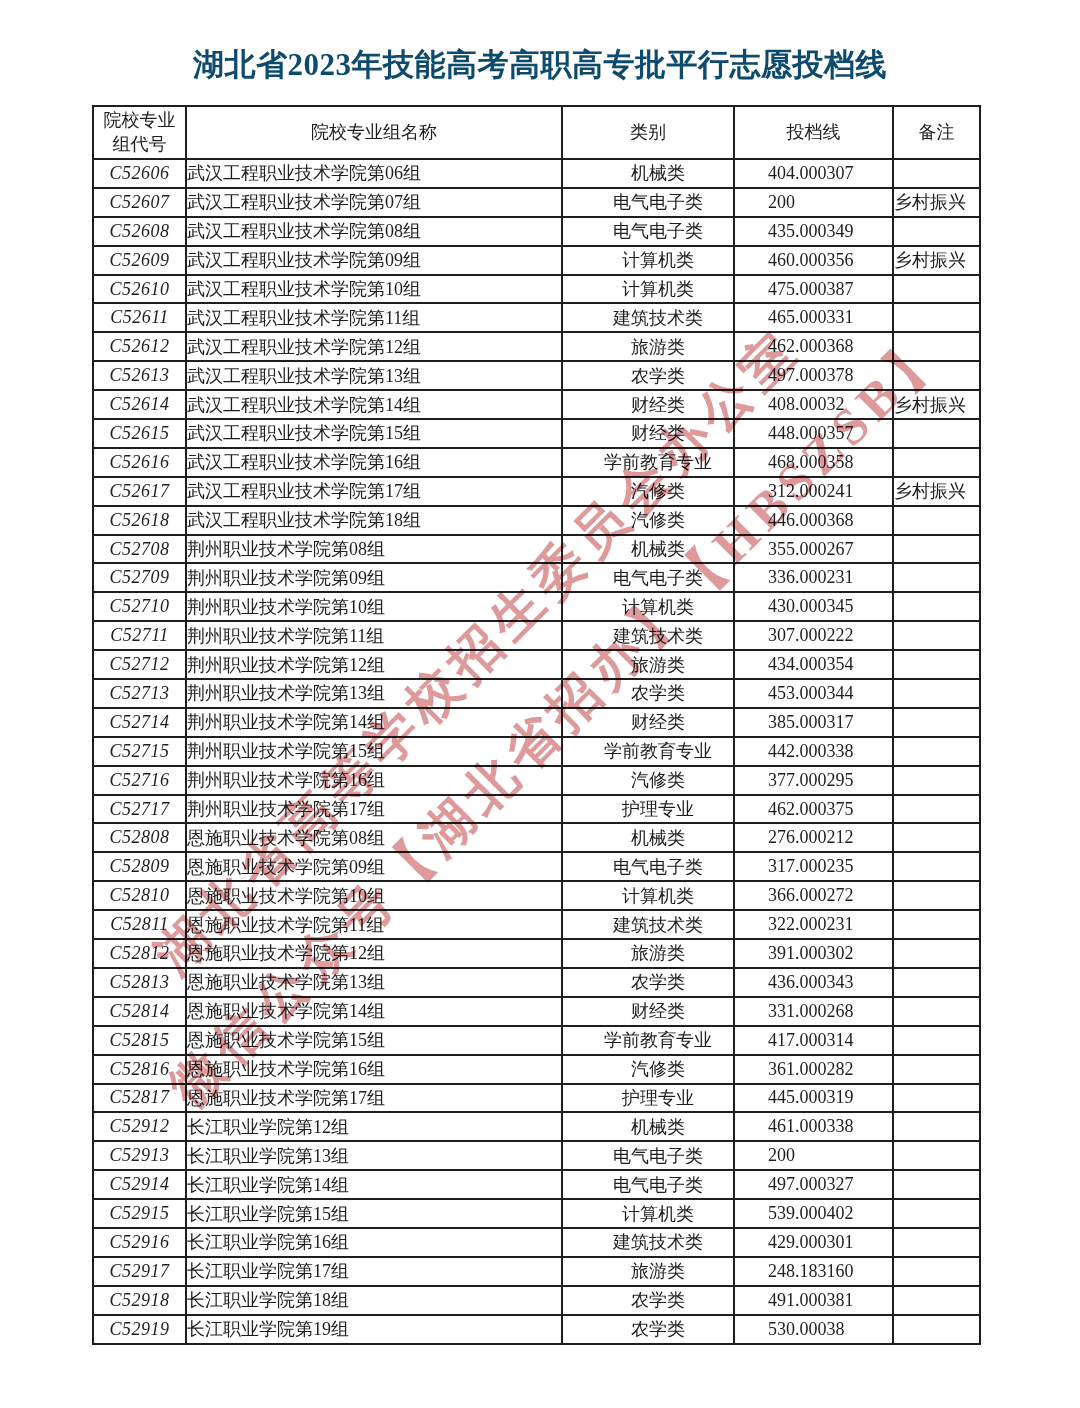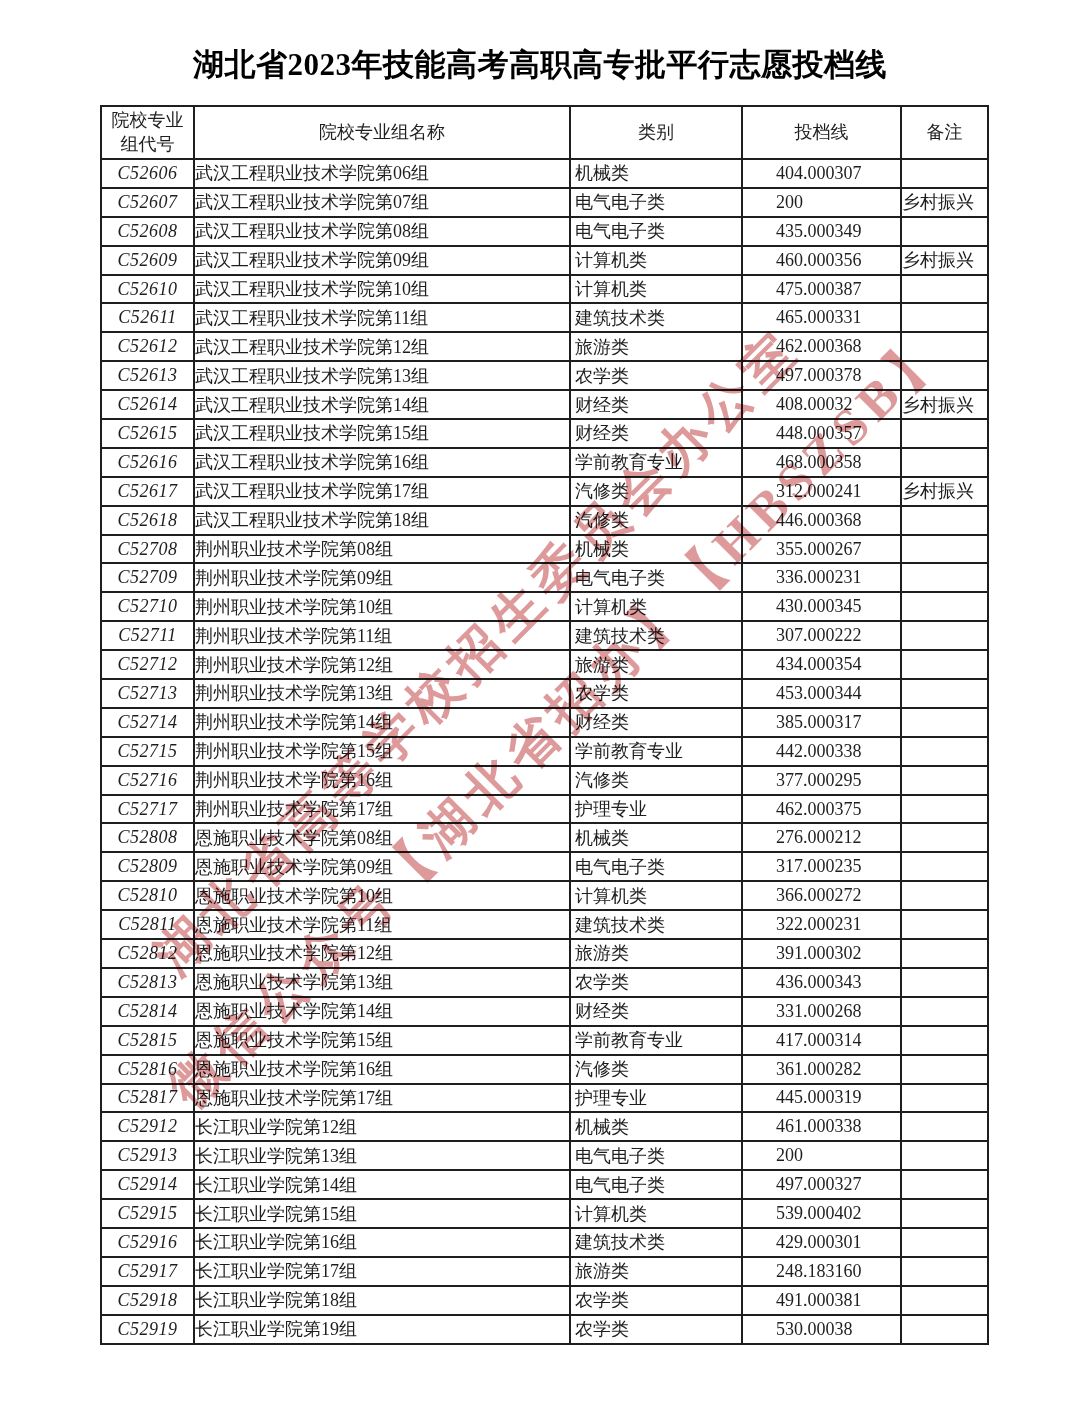--- a/index.html
+++ b/index.html
@@ -12,27 +12,27 @@
   }
   .doc { position: absolute; inset: 0; }
 
   .title {
     position: absolute;
     top: 44px; left: 0; width: 100%;
     margin: 0;
     text-align: center;
     font-size: 31px;
     font-weight: bold;
-    color: #000000;
+    color: #0c4a6e;
     letter-spacing: 0.5px;
   }
 
   table.score-table {
     position: absolute;
-    left: 100px; top: 105px;
+    left: 92px; top: 105px;
     width: 887px;
     border-collapse: collapse;
     table-layout: fixed;
   }
   .score-table th, .score-table td {
     border: 2px solid #1e1e1e;
     color: #1e1e1e;
     overflow: hidden;
     white-space: nowrap;
   }
@@ -45,21 +45,21 @@
     white-space: normal;
     padding: 0 2px;
   }
   .score-table td {
     height: 26.9px;
     font-size: 18px;
     padding: 0;
   }
   td.col-0 { text-align: center; letter-spacing: 0.5px; font-style: italic; }
   td.col-1 { text-align: left; }
-  td.col-2 { text-align: left; padding-left: 4px; }
+  td.col-2 { text-align: center; padding-left: 20px; }
   td.col-3 { text-align: left; padding-left: 33px; }
   td.col-4 { }
 
   .wm-line {
     position: absolute;
     height: 72px;
     line-height: 72px;
     font-size: 52px;
     font-weight: bold;
     letter-spacing: 7px;

